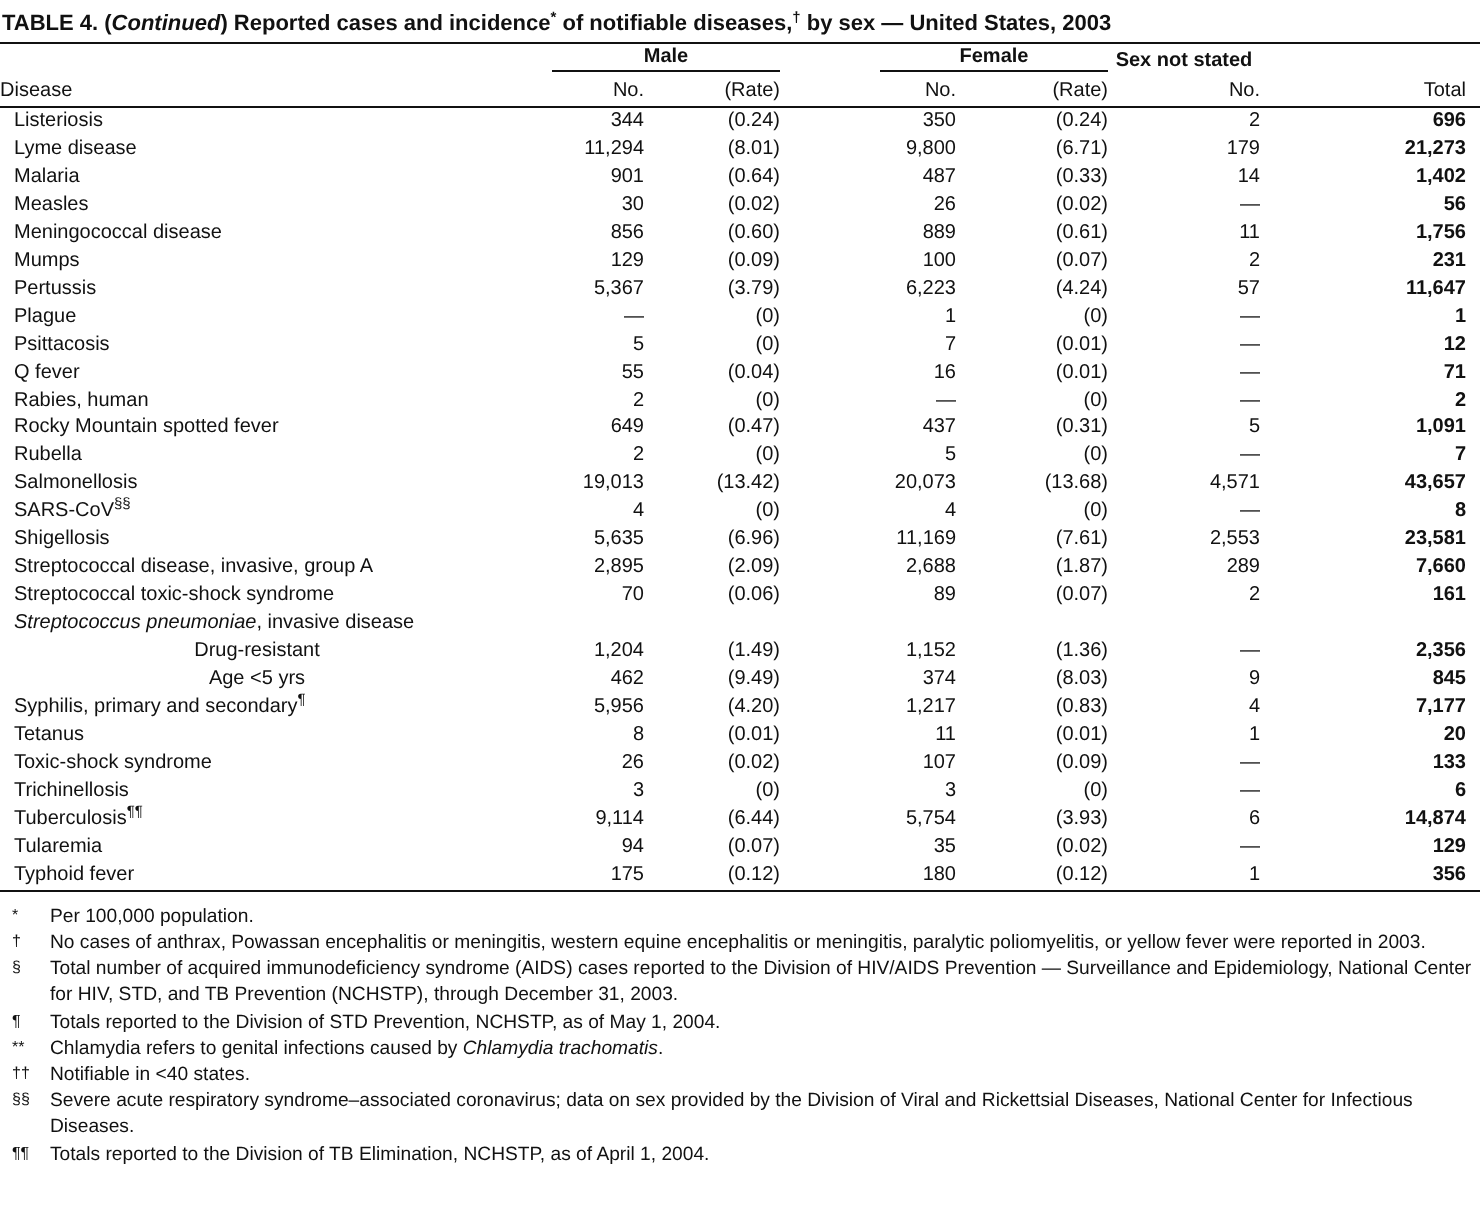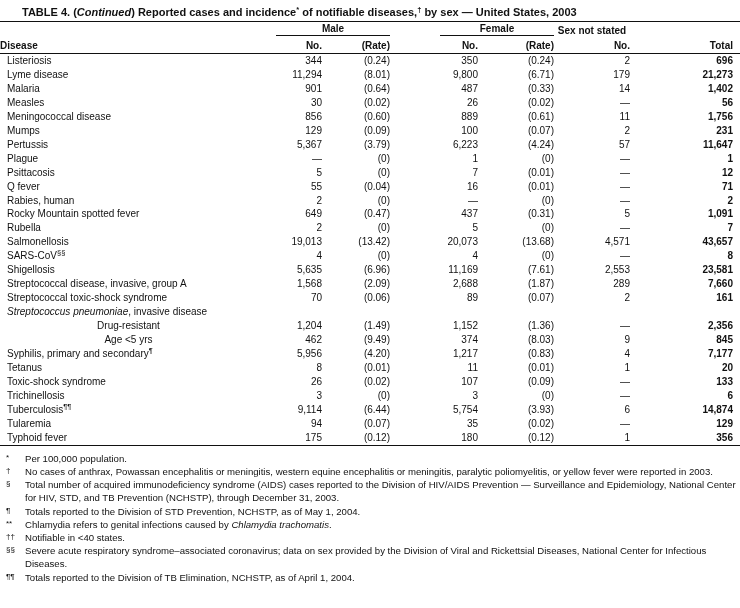--- a/index.html
+++ b/index.html
@@ -9,21 +9,21 @@
     background:#ffffff;
     color:#111111;
     font-family:"Liberation Sans", sans-serif;
     overflow:hidden;
     box-sizing:border-box;
   }
   .it{font-style:italic;}
   sup{font-size:7.5px;line-height:0;vertical-align:4px;}
   
   .title{
-    padding:6px 5px 3px 22px;
+    padding:6px 5px 3px 1px;
     font-size:11px;
     font-weight:bold;
     border-bottom:1.5px solid #111;
     letter-spacing:0px;
     white-space:nowrap;
   }
   
   table.tbl{
     width:740px;
     border-collapse:collapse;
@@ -31,21 +31,21 @@
     border-bottom:1.5px solid #111;
   }
   .tbl th,.tbl td{
     font-size:10px;
     padding:0;
     vertical-align:bottom;
     overflow:visible;
     white-space:nowrap;
   }
   tr.group-row th{height:14px;font-weight:bold;}
-  tr.sub-row th{height:15px;font-weight:bold;border-bottom:1.7px solid #111;padding-bottom:2px;}
+  tr.sub-row th{height:15px;font-weight:normal;border-bottom:1.7px solid #111;padding-bottom:2px;}
   .grp-underline{
     width:114px;
     margin-left:auto;
     text-align:center;
     border-bottom:1px solid #111;
     padding-bottom:1px;
     font-size:10px;
   }
   .grp-plain{text-align:center;margin:0 -14px;font-size:10px;}
   .left{text-align:left;padding-left:7px;}
@@ -253,21 +253,21 @@
           <td class="c-disease">Shigellosis</td>
           <td class="num">5,635</td>
           <td class="num">(6.96)</td>
           <td class="num">11,169</td>
           <td class="num">(7.61)</td>
           <td class="num">2,553</td>
           <td class="num total">23,581</td>
         </tr>
         <tr>
           <td class="c-disease">Streptococcal disease, invasive, group A</td>
-          <td class="num">1,568</td>
+          <td class="num">2,895</td>
           <td class="num">(2.09)</td>
           <td class="num">2,688</td>
           <td class="num">(1.87)</td>
           <td class="num">289</td>
           <td class="num total">7,660</td>
         </tr>
         <tr>
           <td class="c-disease">Streptococcal toxic-shock syndrome</td>
           <td class="num">70</td>
           <td class="num">(0.06)</td>

